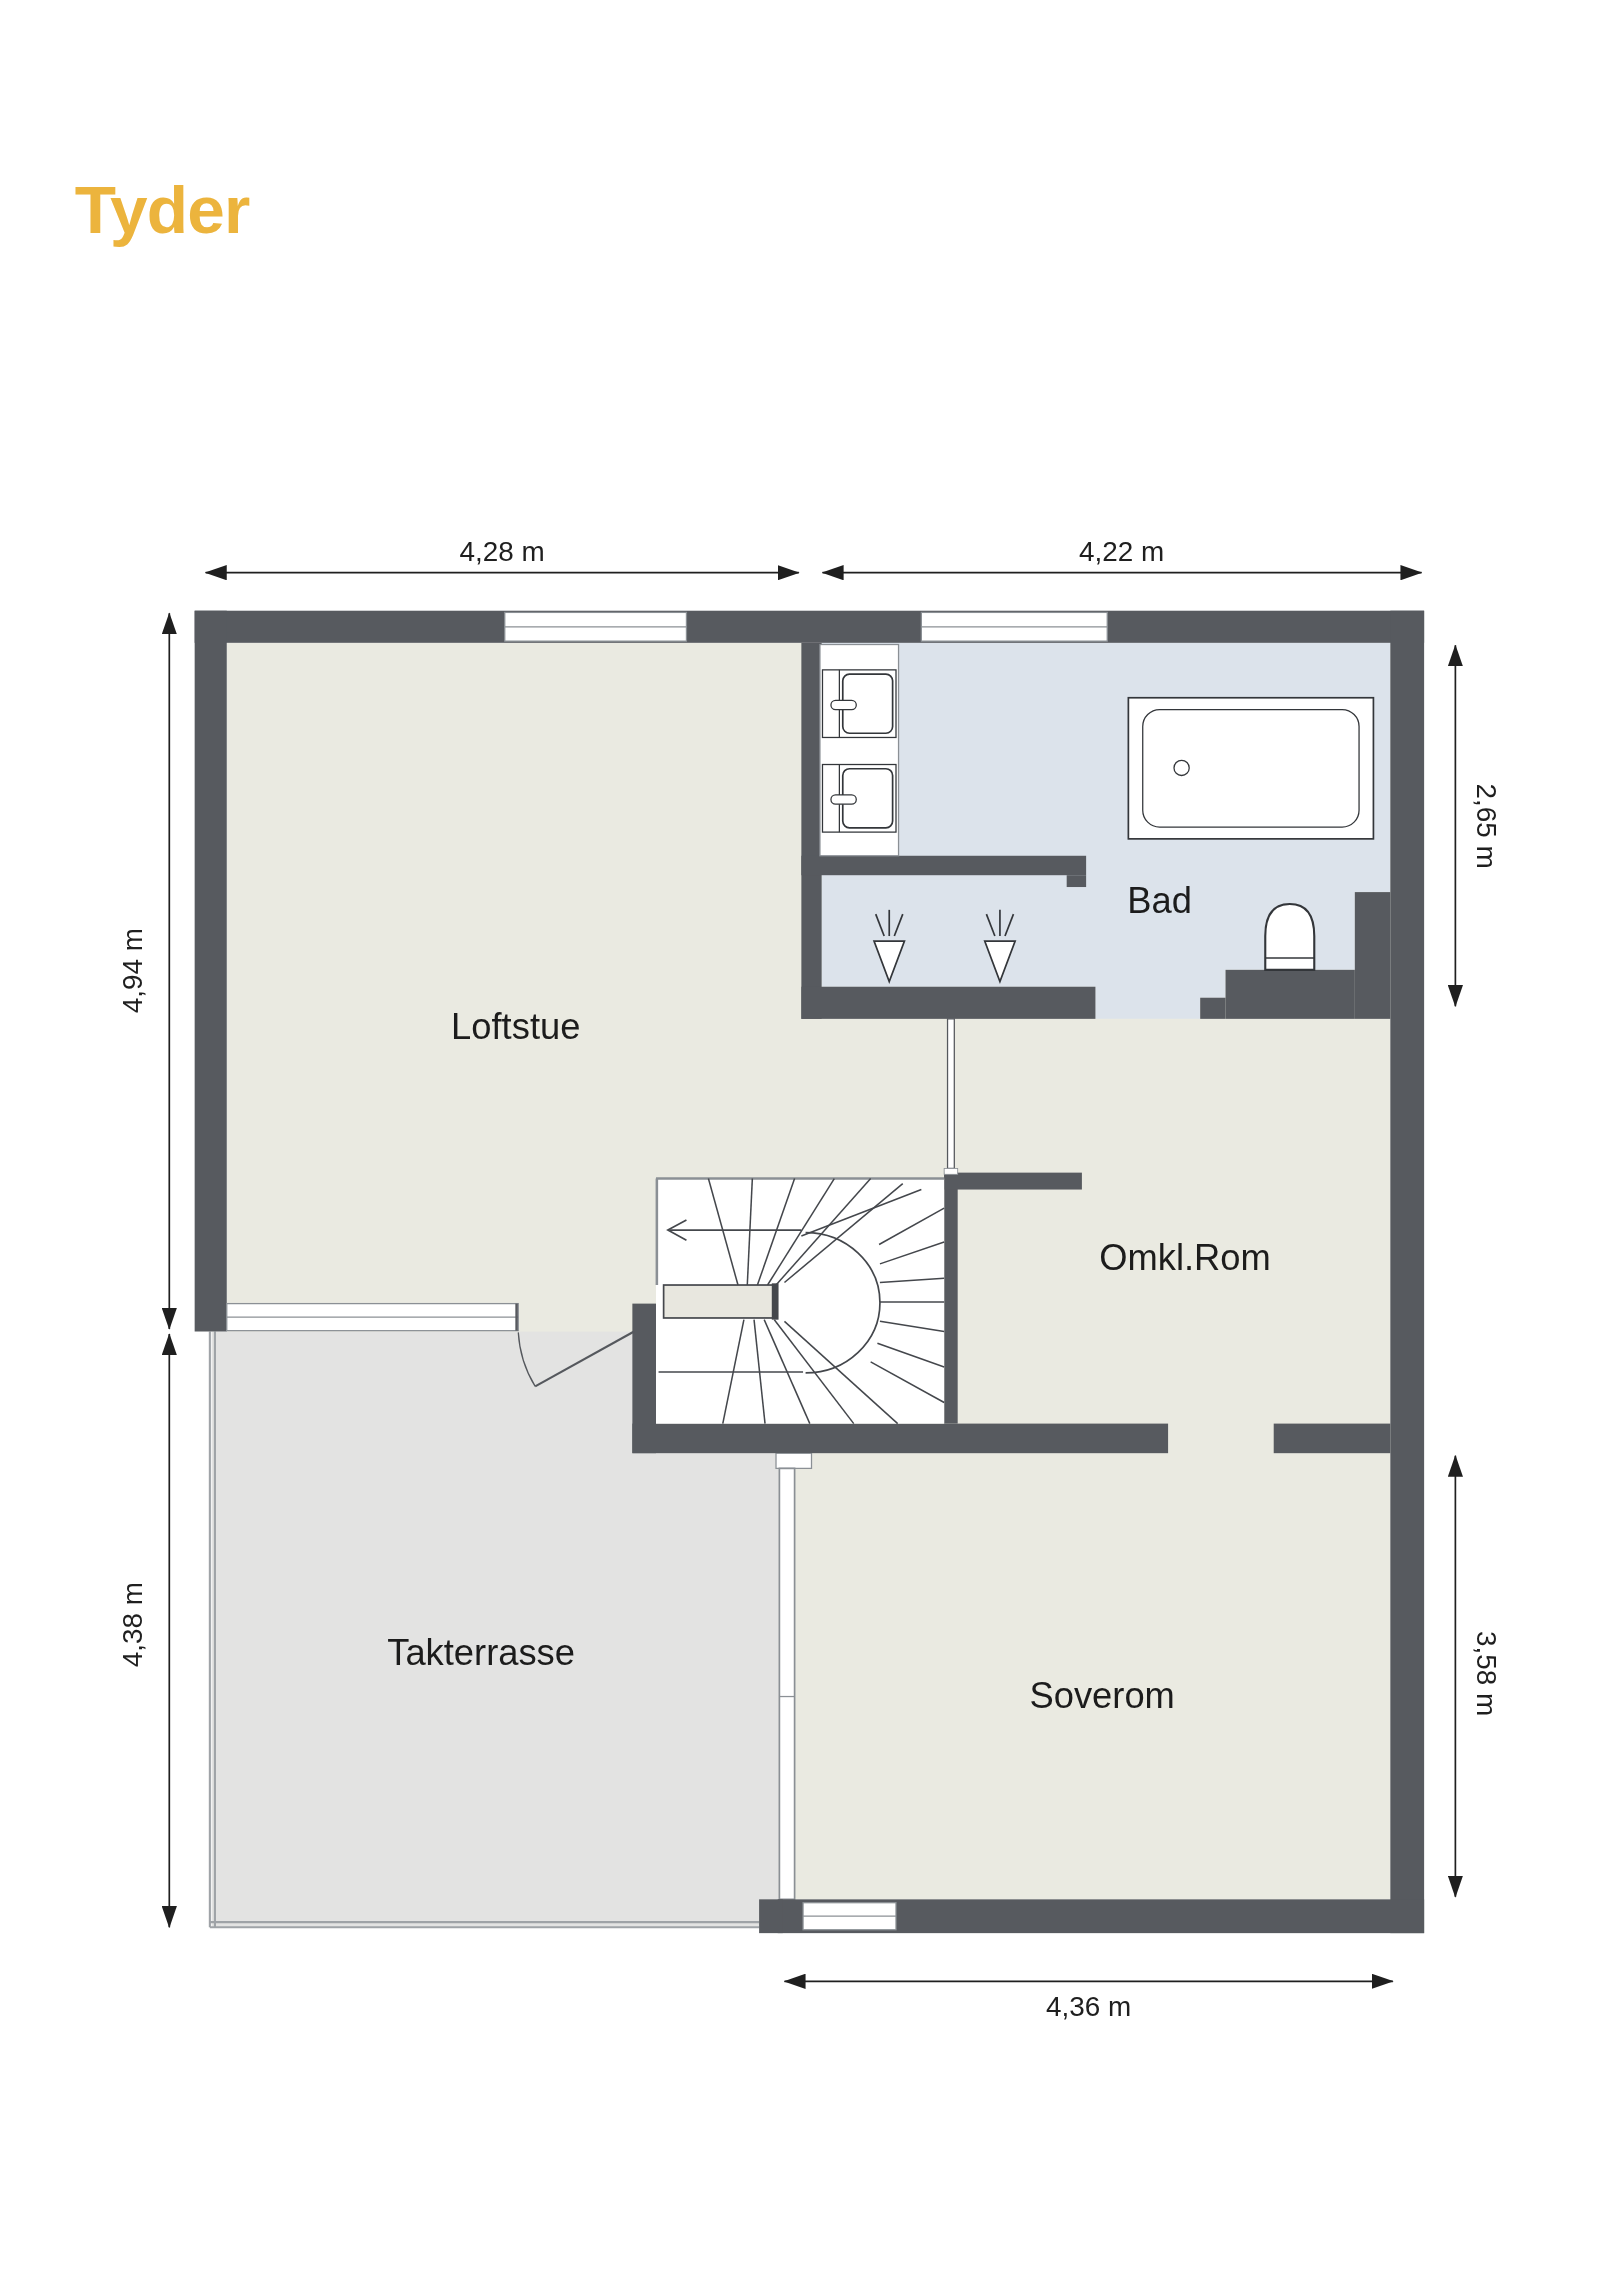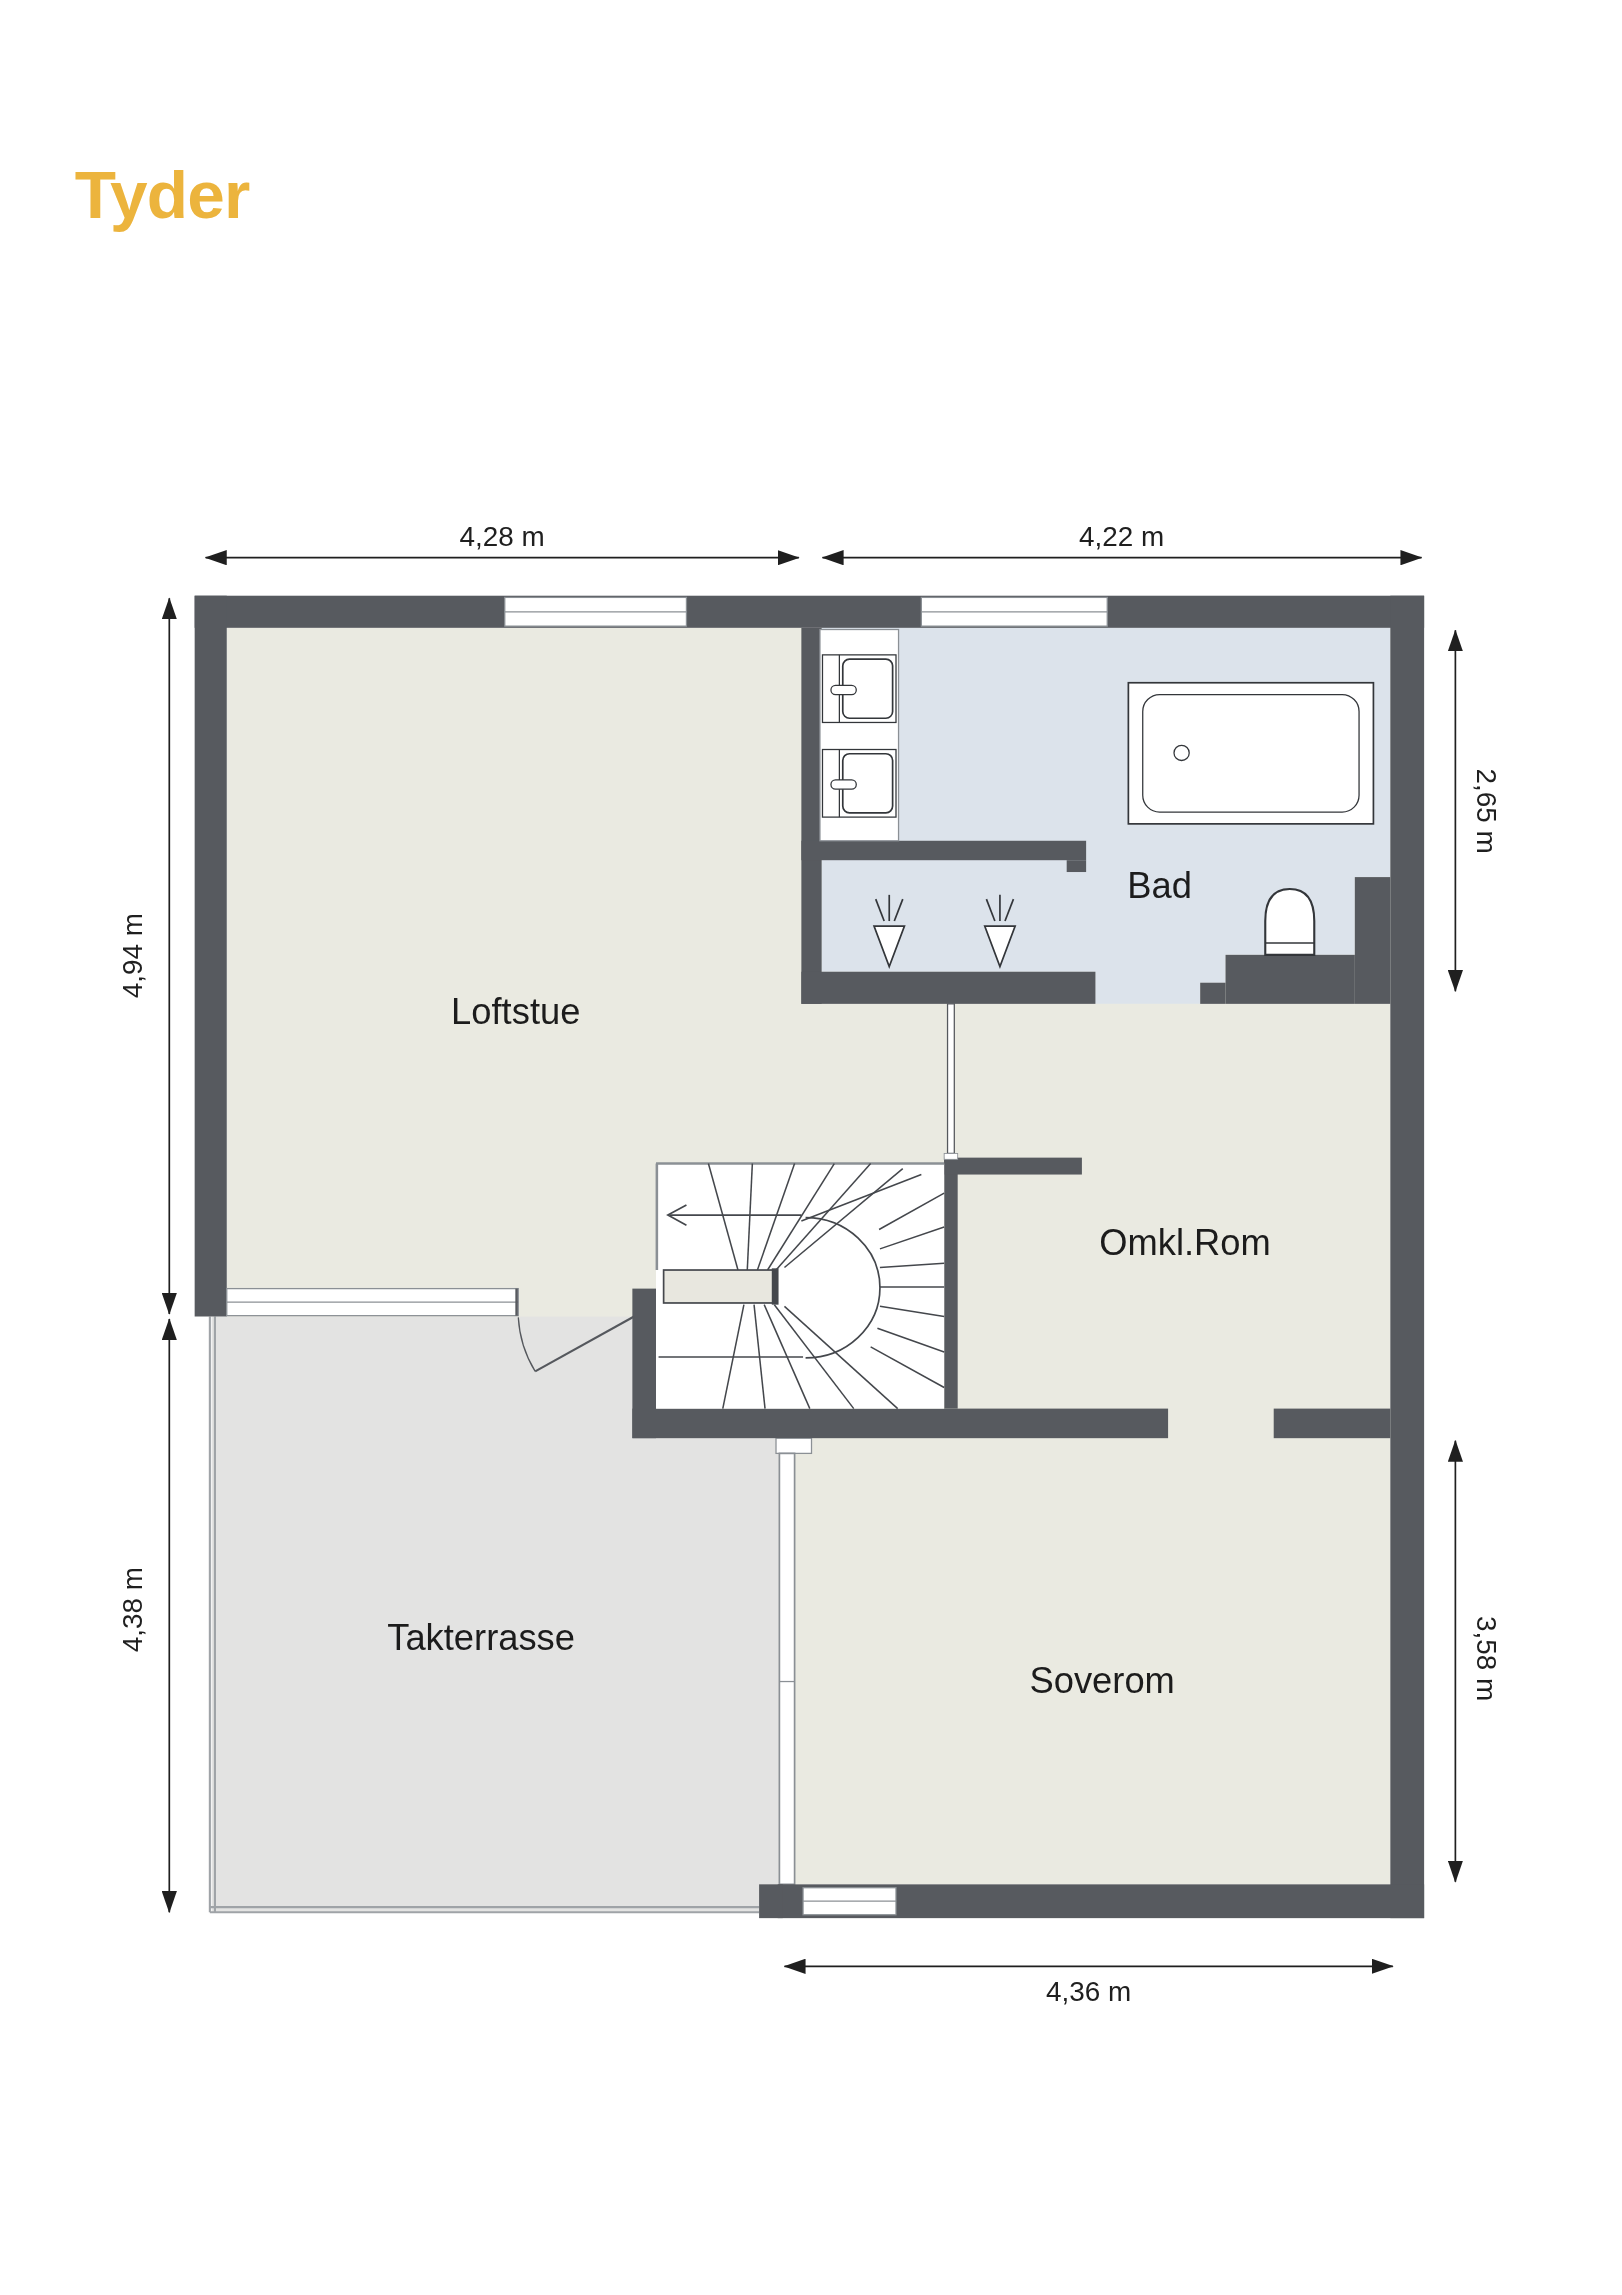--- a/index.html
+++ b/index.html
@@ -1,17 +1,17 @@
 <!DOCTYPE html>
 <html style="font-size:13.5px"><head>
 <meta charset="utf-8">
 <style>
   html,body{margin:0;padding:0;background:#ffffff;}
   .page{position:relative;width:1623px;height:2041px;background:#fff;overflow:hidden;
-        font-family:"Liberation Sans", sans-serif;}
+        font-family:"Liberation Sans", sans-serif;margin-top:15px;}
   svg{position:absolute;left:0;top:0;}
   text{font-family:"Liberation Sans", sans-serif;}
   .room-label{font-size:43px;fill:#1c1c1c;}
   .dim-label{font-size:33px;fill:#1f1f1f;}
   .logo-text{font-size:80px;font-weight:bold;letter-spacing:-1px;}
 </style>
 </head>
 <body>
 
 <div class="page">

